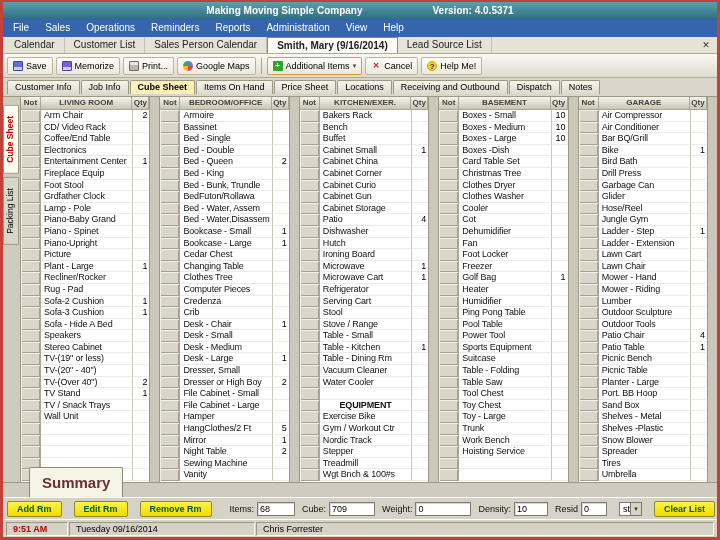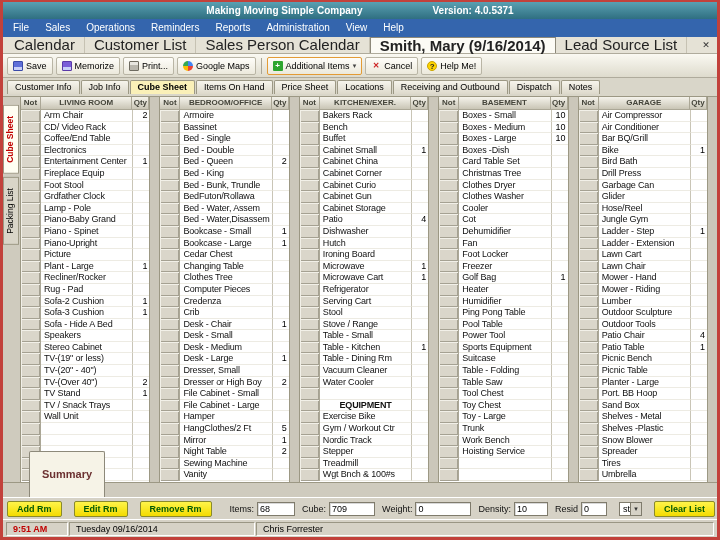--- a/index.html
+++ b/index.html
@@ -14,21 +14,21 @@
     color: #fff; display: flex; align-items: center; justify-content: center; gap: 70px;
     font-size: 10px; font-weight: bold; }
 
   
   .menubar { height: 18px; flex: none; background: #3465AD; display: flex; align-items: stretch; padding-left: 2px; }
   .menu-item { color: #fff; font-size: 10px; line-height: 18px; padding: 0 8px; cursor: default; }
 
   
   .doctabs { height: 17px; flex: none; background: #E5E2D6; display: flex; align-items: stretch;
     border-bottom: 1px solid #AFAB9C; position: relative; padding-left: 2px; }
-  .doc-tab { font-size: 15px; line-height: 15px; padding: 0 9px; color: #222; border-right: 1px solid #C6C2B3; }
+  .doc-tab { font-size: 10px; line-height: 15px; padding: 0 9px; color: #222; border-right: 1px solid #C6C2B3; }
   .doc-tab.active { background: #FCFBF5; font-weight: bold; border: 1px solid #8D897A; border-bottom: none; }
   .doc-close { position: absolute; right: 4px; top: 1px; width: 14px; height: 14px; font-size: 9px;
     line-height: 14px; text-align: center; color: #333; }
 
   
   .toolbar { height: 24px; flex: none; background: linear-gradient(#FAF9F2,#DEDBCD);
     display: flex; align-items: center; gap: 3px; padding: 0 4px; border-bottom: 1px solid #AFAB9C; }
   .tb-btn { display: flex; align-items: center; gap: 3px; height: 18px; padding: 0 5px;
     background: linear-gradient(#FEFDF9,#ECE9DC); border: 1px solid #B9B5A5; border-radius: 2px;
     font-size: 9px; white-space: nowrap; }
@@ -79,22 +79,22 @@
     padding-left: 3px; white-space: nowrap; overflow: hidden; color: #111;
     border-bottom: 1px solid #EDEBE3; }
   .name.sub { text-align: center; padding-left: 0; font-weight: bold; }
   .qty { width: 17px; flex: none; font-size: 9px; line-height: 11.6px; text-align: right;
     padding-right: 2px; border-left: 1px solid #C9C5B6; border-bottom: 1px solid #EDEBE3; }
   .vstrip { width: 10px; flex: none; background: #CBC7BA; border-left: 1px solid #9C9884; }
 
   
   .summaryrow { height: 15px; flex: none; background: #CFCBBE; border-top: 1px solid #9C9884;
     display: flex; align-items: flex-end; padding-left: 26px; }
-  .summary-tab { font-size: 11px; font-weight: bold; color: #6B3030; background: #F6F3E7;
-    border: 1px solid #8D897A; border-bottom: none; padding: 16px 12px; line-height: 13px;
+  .summary-tab { font-size: 15px; font-weight: bold; color: #6B3030; background: #F6F3E7;
+    border: 1px solid #8D897A; border-bottom: none; padding: 8px 12px; line-height: 13px;
     border-radius: 2px 2px 0 0; }
 
   
   .controls { height: 22px; flex: none; background: #D6D2C6; display: flex; align-items: center;
     gap: 12px; padding: 0 4px; border-top: 1px solid #FFFFFF; }
   .yellow-btn { background: linear-gradient(#FFF44A,#F3DB00); border: 1px solid #8A8A2A;
     color: #035903; font-weight: bold; font-size: 9px; height: 16px; line-height: 14px;
     padding: 0 9px; border-radius: 2px; white-space: nowrap; }
   .yellow-btn.clear { margin-left: auto; }
   .f-fields { display: flex; align-items: center; gap: 7px; margin-left: 6px; }

